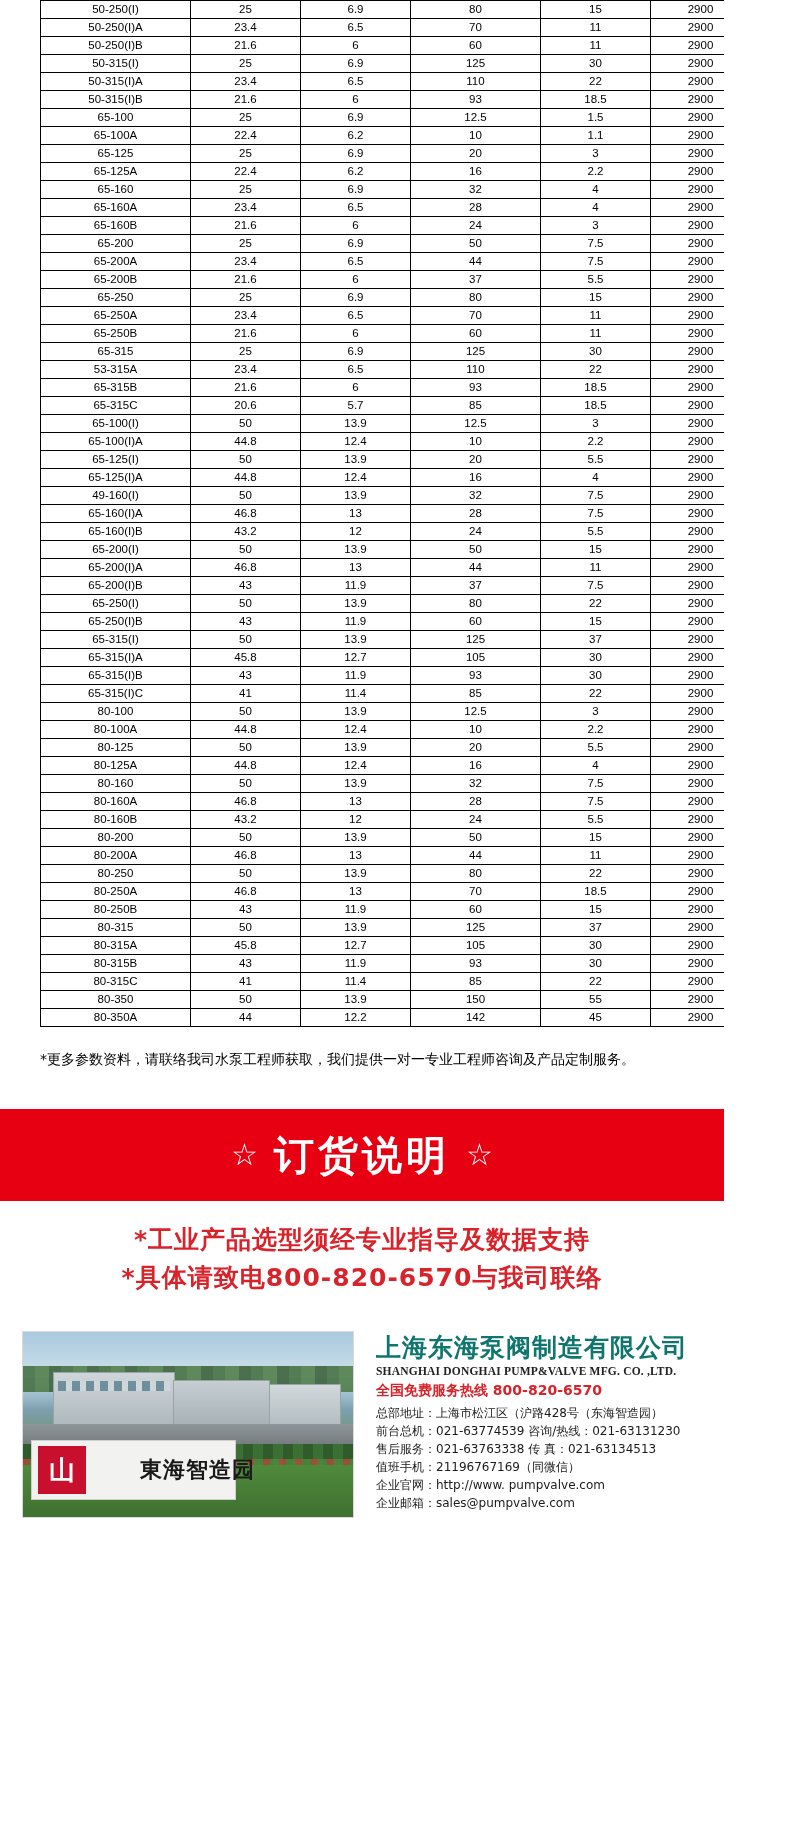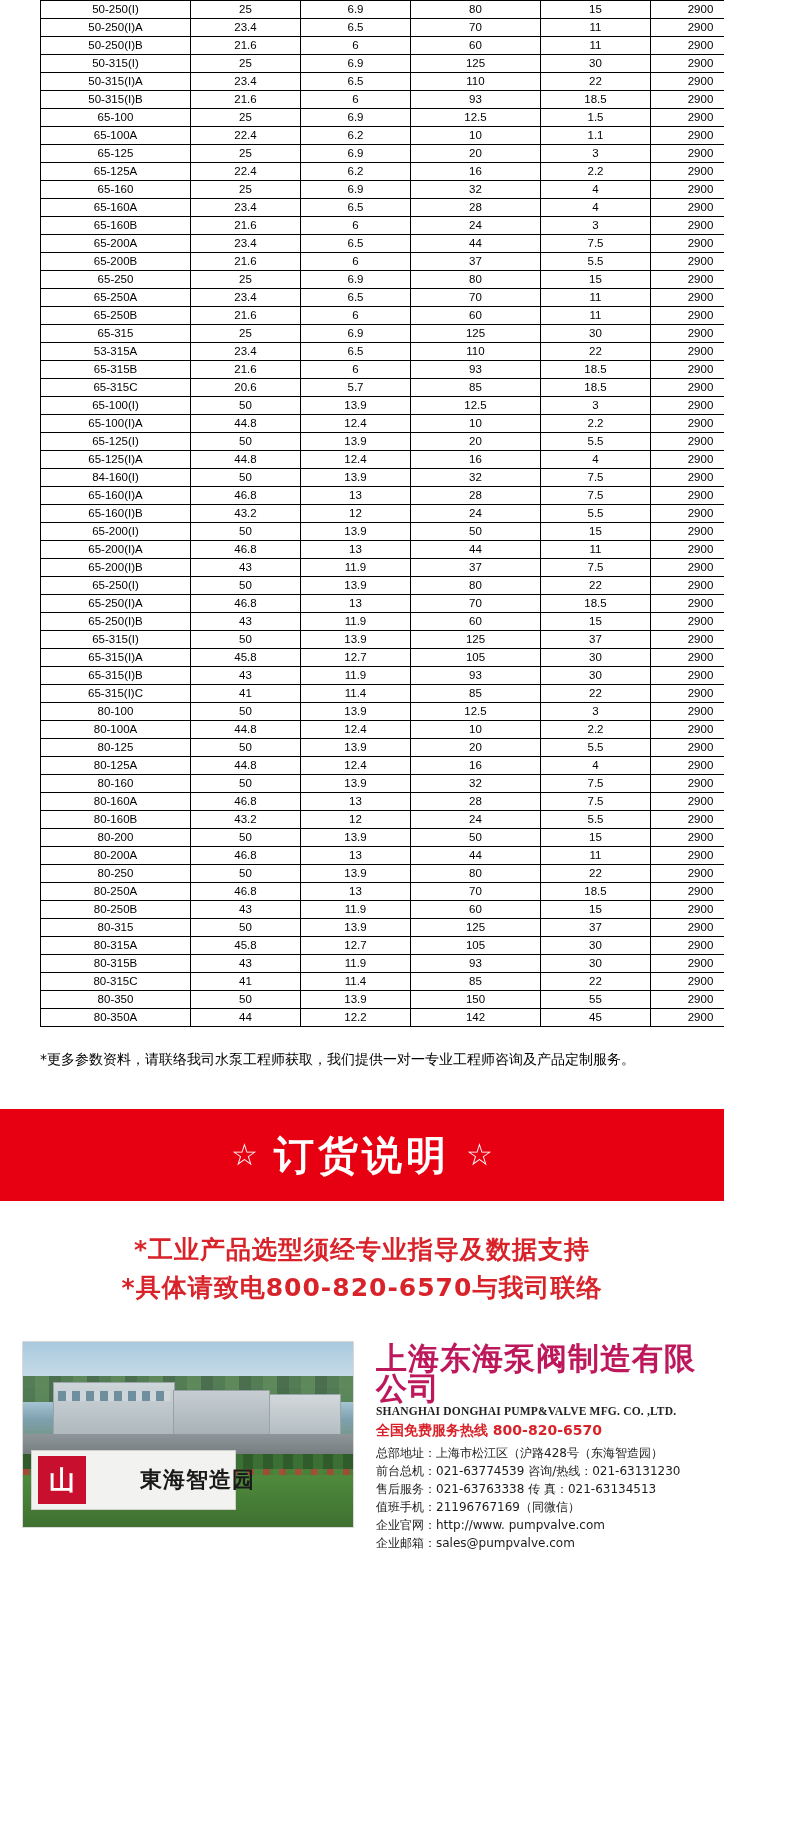--- a/index.html
+++ b/index.html
@@ -79,21 +79,21 @@
   .banner-text {
     font-size: 40px;
     font-weight: bold;
     letter-spacing: 4px;
     font-family: "DejaVu Sans", "Liberation Sans", sans-serif;
     color: #ffffff;
   }
 
   
   .order-notes {
-    padding: 30px 0 34px 0;
+    padding: 20px 0 34px 0;
     text-align: center;
   }
   .order-line {
     color: #d8232a;
     font-size: 25px;
     font-weight: bold;
     line-height: 38px;
     font-family: "DejaVu Sans", "Liberation Sans", sans-serif;
     letter-spacing: 1px;
   }
@@ -191,23 +191,23 @@
     font-family: "DejaVu Sans", "Liberation Sans", sans-serif;
     white-space: nowrap;
     margin-left: 48px;
   }
 
   .contact {
     padding-top: 2px;
     flex: 1;
   }
   .company-cn {
-    font-size: 31px;
+    font-size: 25px;
     font-weight: bold;
-    color: #be185d;
+    color: #0f766e;
     letter-spacing: 1px;
     line-height: 30px;
     font-family: "DejaVu Sans", "Liberation Sans", sans-serif;
   }
   .company-en {
     font-size: 11.5px;
     font-weight: bold;
     color: #222;
     letter-spacing: .2px;
     margin-top: 2px;
@@ -348,20 +348,28 @@
           </tr>
           <tr>
             <td>65-160B</td>
             <td>21.6</td>
             <td>6</td>
             <td>24</td>
             <td>3</td>
             <td>2900</td>
           </tr>
           <tr>
+            <td>65-200</td>
+            <td>25</td>
+            <td>6.9</td>
+            <td>50</td>
+            <td>7.5</td>
+            <td>2900</td>
+          </tr>
+          <tr>
             <td>65-200A</td>
             <td>23.4</td>
             <td>6.5</td>
             <td>44</td>
             <td>7.5</td>
             <td>2900</td>
           </tr>
           <tr>
             <td>65-200B</td>
             <td>21.6</td>
@@ -452,21 +460,21 @@
           </tr>
           <tr>
             <td>65-125(I)A</td>
             <td>44.8</td>
             <td>12.4</td>
             <td>16</td>
             <td>4</td>
             <td>2900</td>
           </tr>
           <tr>
-            <td>84-160(I)</td>
+            <td>49-160(I)</td>
             <td>50</td>
             <td>13.9</td>
             <td>32</td>
             <td>7.5</td>
             <td>2900</td>
           </tr>
           <tr>
             <td>65-160(I)A</td>
             <td>46.8</td>
             <td>13</td>
@@ -505,28 +513,20 @@
             <td>37</td>
             <td>7.5</td>
             <td>2900</td>
           </tr>
           <tr>
             <td>65-250(I)</td>
             <td>50</td>
             <td>13.9</td>
             <td>80</td>
             <td>22</td>
-            <td>2900</td>
-          </tr>
-          <tr>
-            <td>65-250(I)A</td>
-            <td>46.8</td>
-            <td>13</td>
-            <td>70</td>
-            <td>18.5</td>
             <td>2900</td>
           </tr>
           <tr>
             <td>65-250(I)B</td>
             <td>43</td>
             <td>11.9</td>
             <td>60</td>
             <td>15</td>
             <td>2900</td>
           </tr>

